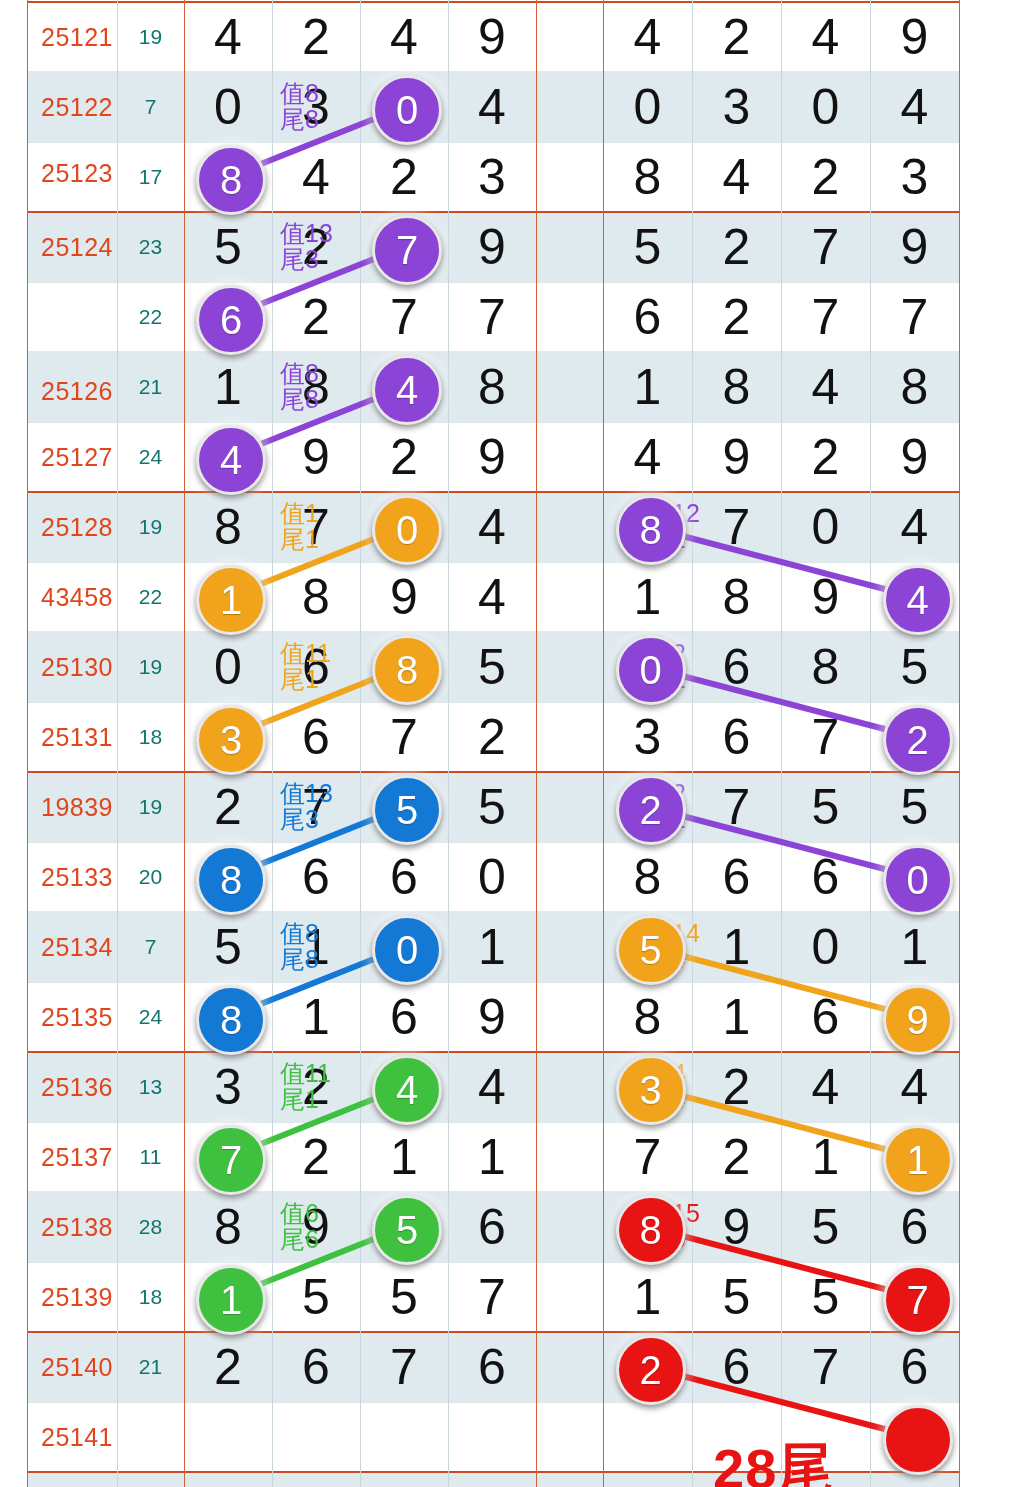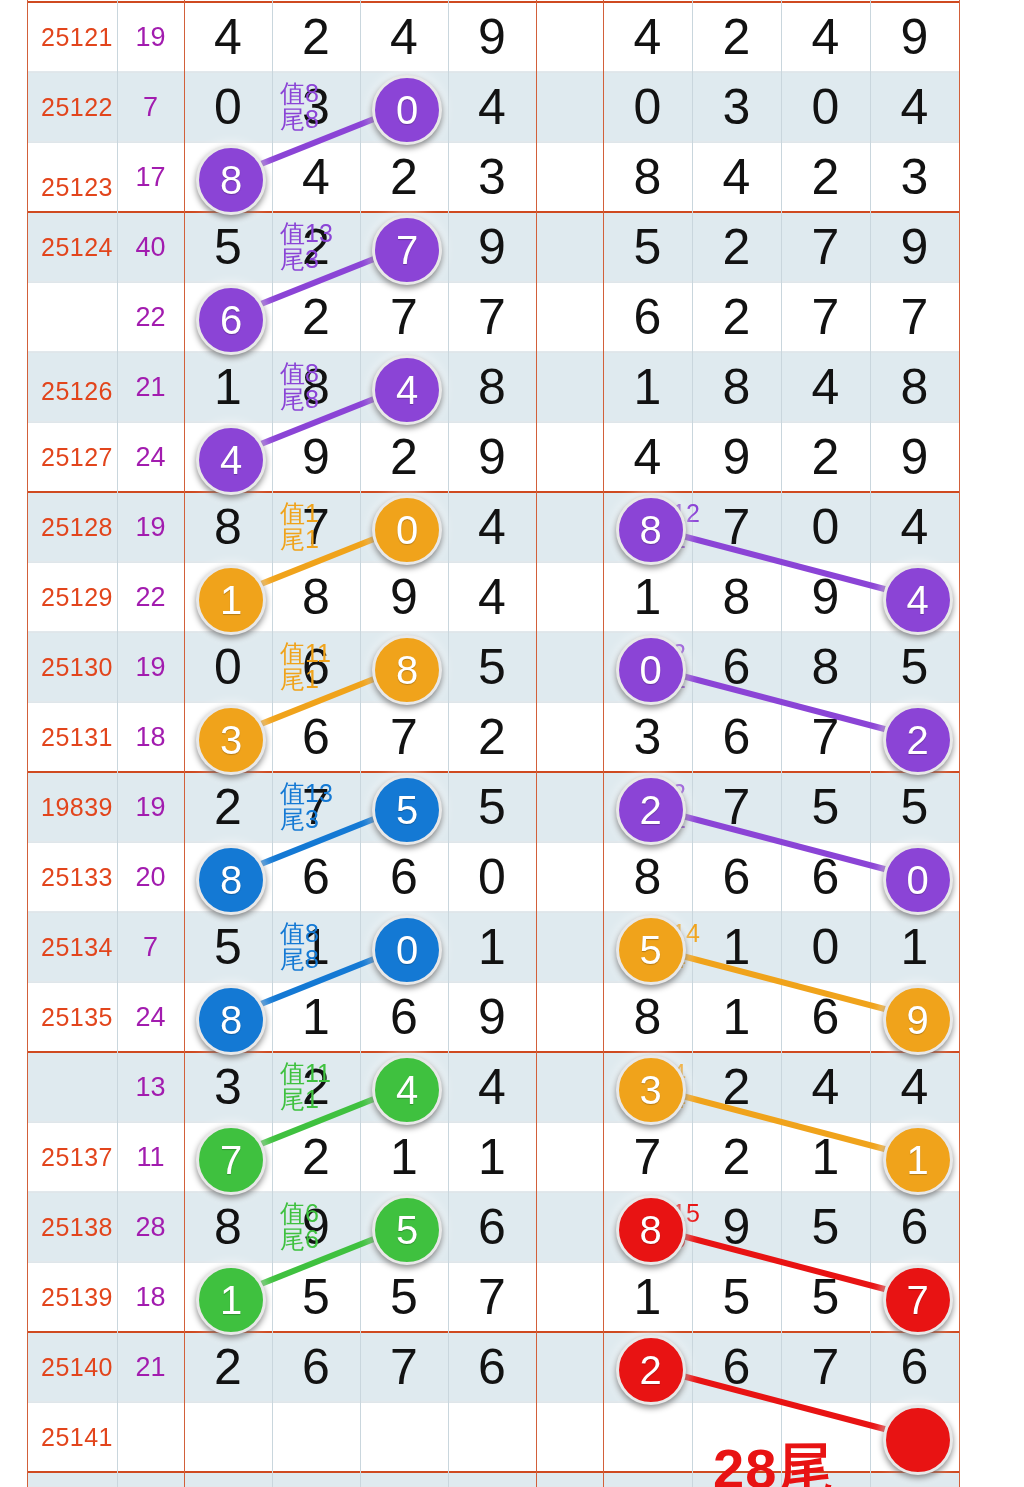--- a/index.html
+++ b/index.html
@@ -23,21 +23,21 @@
   .hline{position:absolute;height:2px;background:#cf4a20;left:0;}
   .hline.thin{height:1px;background:#dfe6ea;}
 
   
   .issue{
     position:absolute;display:flex;align-items:center;
     padding-left:14px;color:#e2451c;font-size:25px;letter-spacing:.5px;
   }
   .sum{
     position:absolute;display:flex;align-items:center;justify-content:center;
-    color:#a21caf;font-size:27px;
+    color:#0f766e;font-size:21px;
   }
   .dg{
     position:absolute;display:flex;align-items:center;justify-content:center;
     color:#121212;font-size:50px;font-weight:400;line-height:1;
   }
 
   
   .ball{
     position:absolute;border-radius:50%;
     display:flex;align-items:center;justify-content:center;
@@ -186,32 +186,32 @@
     <div class="issue" style="left: 27px; top: 72px; width: 90px; height: 70px;">25122</div>
     <div class="sum" style="left: 117px; top: 72px; width: 67px; height: 70px;">7</div>
     <div class="dg" style="left: 184px; top: 72px; width: 88px; height: 70px;">0</div>
     <div class="dg" style="left: 603px; top: 72px; width: 89px; height: 70px;">0</div>
     <div class="dg" style="left: 272px; top: 72px; width: 88px; height: 70px;">3</div>
     <div class="dg" style="left: 692px; top: 72px; width: 89px; height: 70px;">3</div>
     <div class="dg" style="left: 360px; top: 72px; width: 88px; height: 70px;">0</div>
     <div class="dg" style="left: 781px; top: 72px; width: 89px; height: 70px;">0</div>
     <div class="dg" style="left: 448px; top: 72px; width: 88px; height: 70px;">4</div>
     <div class="dg" style="left: 870px; top: 72px; width: 89px; height: 70px;">4</div>
-    <div class="issue" style="left: 27px; top: 152px; width: 90px; height: 70px;">25123</div>
+    <div class="issue" style="left: 27px; top: 138px; width: 90px; height: 70px;">25123</div>
     <div class="sum" style="left: 117px; top: 142px; width: 67px; height: 70px;">17</div>
     <div class="dg" style="left: 184px; top: 142px; width: 88px; height: 70px;">8</div>
     <div class="dg" style="left: 603px; top: 142px; width: 89px; height: 70px;">8</div>
     <div class="dg" style="left: 272px; top: 142px; width: 88px; height: 70px;">4</div>
     <div class="dg" style="left: 692px; top: 142px; width: 89px; height: 70px;">4</div>
     <div class="dg" style="left: 360px; top: 142px; width: 88px; height: 70px;">2</div>
     <div class="dg" style="left: 781px; top: 142px; width: 89px; height: 70px;">2</div>
     <div class="dg" style="left: 448px; top: 142px; width: 88px; height: 70px;">3</div>
     <div class="dg" style="left: 870px; top: 142px; width: 89px; height: 70px;">3</div>
     <div class="issue" style="left: 27px; top: 212px; width: 90px; height: 70px;">25124</div>
-    <div class="sum" style="left: 117px; top: 212px; width: 67px; height: 70px;">40</div>
+    <div class="sum" style="left: 117px; top: 212px; width: 67px; height: 70px;">23</div>
     <div class="dg" style="left: 184px; top: 212px; width: 88px; height: 70px;">5</div>
     <div class="dg" style="left: 603px; top: 212px; width: 89px; height: 70px;">5</div>
     <div class="dg" style="left: 272px; top: 212px; width: 88px; height: 70px;">2</div>
     <div class="dg" style="left: 692px; top: 212px; width: 89px; height: 70px;">2</div>
     <div class="dg" style="left: 360px; top: 212px; width: 88px; height: 70px;">7</div>
     <div class="dg" style="left: 781px; top: 212px; width: 89px; height: 70px;">7</div>
     <div class="dg" style="left: 448px; top: 212px; width: 88px; height: 70px;">9</div>
     <div class="dg" style="left: 870px; top: 212px; width: 89px; height: 70px;">9</div>
     <div class="sum" style="left: 117px; top: 282px; width: 67px; height: 70px;">22</div>
     <div class="dg" style="left: 184px; top: 282px; width: 88px; height: 70px;">6</div>
@@ -245,21 +245,21 @@
     <div class="issue" style="left: 27px; top: 492px; width: 90px; height: 70px;">25128</div>
     <div class="sum" style="left: 117px; top: 492px; width: 67px; height: 70px;">19</div>
     <div class="dg" style="left: 184px; top: 492px; width: 88px; height: 70px;">8</div>
     <div class="dg" style="left: 603px; top: 492px; width: 89px; height: 70px;">8</div>
     <div class="dg" style="left: 272px; top: 492px; width: 88px; height: 70px;">7</div>
     <div class="dg" style="left: 692px; top: 492px; width: 89px; height: 70px;">7</div>
     <div class="dg" style="left: 360px; top: 492px; width: 88px; height: 70px;">0</div>
     <div class="dg" style="left: 781px; top: 492px; width: 89px; height: 70px;">0</div>
     <div class="dg" style="left: 448px; top: 492px; width: 88px; height: 70px;">4</div>
     <div class="dg" style="left: 870px; top: 492px; width: 89px; height: 70px;">4</div>
-    <div class="issue" style="left: 27px; top: 562px; width: 90px; height: 70px;">25129</div>
+    <div class="issue" style="left: 27px; top: 562px; width: 90px; height: 70px;">43458</div>
     <div class="sum" style="left: 117px; top: 562px; width: 67px; height: 70px;">22</div>
     <div class="dg" style="left: 184px; top: 562px; width: 88px; height: 70px;">1</div>
     <div class="dg" style="left: 603px; top: 562px; width: 89px; height: 70px;">1</div>
     <div class="dg" style="left: 272px; top: 562px; width: 88px; height: 70px;">8</div>
     <div class="dg" style="left: 692px; top: 562px; width: 89px; height: 70px;">8</div>
     <div class="dg" style="left: 360px; top: 562px; width: 88px; height: 70px;">9</div>
     <div class="dg" style="left: 781px; top: 562px; width: 89px; height: 70px;">9</div>
     <div class="dg" style="left: 448px; top: 562px; width: 88px; height: 70px;">4</div>
     <div class="dg" style="left: 870px; top: 562px; width: 89px; height: 70px;">4</div>
     <div class="issue" style="left: 27px; top: 632px; width: 90px; height: 70px;">25130</div>
@@ -315,20 +315,21 @@
     <div class="issue" style="left: 27px; top: 982px; width: 90px; height: 70px;">25135</div>
     <div class="sum" style="left: 117px; top: 982px; width: 67px; height: 70px;">24</div>
     <div class="dg" style="left: 184px; top: 982px; width: 88px; height: 70px;">8</div>
     <div class="dg" style="left: 603px; top: 982px; width: 89px; height: 70px;">8</div>
     <div class="dg" style="left: 272px; top: 982px; width: 88px; height: 70px;">1</div>
     <div class="dg" style="left: 692px; top: 982px; width: 89px; height: 70px;">1</div>
     <div class="dg" style="left: 360px; top: 982px; width: 88px; height: 70px;">6</div>
     <div class="dg" style="left: 781px; top: 982px; width: 89px; height: 70px;">6</div>
     <div class="dg" style="left: 448px; top: 982px; width: 88px; height: 70px;">9</div>
     <div class="dg" style="left: 870px; top: 982px; width: 89px; height: 70px;">9</div>
+    <div class="issue" style="left: 27px; top: 1052px; width: 90px; height: 70px;">25136</div>
     <div class="sum" style="left: 117px; top: 1052px; width: 67px; height: 70px;">13</div>
     <div class="dg" style="left: 184px; top: 1052px; width: 88px; height: 70px;">3</div>
     <div class="dg" style="left: 603px; top: 1052px; width: 89px; height: 70px;">3</div>
     <div class="dg" style="left: 272px; top: 1052px; width: 88px; height: 70px;">2</div>
     <div class="dg" style="left: 692px; top: 1052px; width: 89px; height: 70px;">2</div>
     <div class="dg" style="left: 360px; top: 1052px; width: 88px; height: 70px;">4</div>
     <div class="dg" style="left: 781px; top: 1052px; width: 89px; height: 70px;">4</div>
     <div class="dg" style="left: 448px; top: 1052px; width: 88px; height: 70px;">4</div>
     <div class="dg" style="left: 870px; top: 1052px; width: 89px; height: 70px;">4</div>
     <div class="issue" style="left: 27px; top: 1122px; width: 90px; height: 70px;">25137</div>

